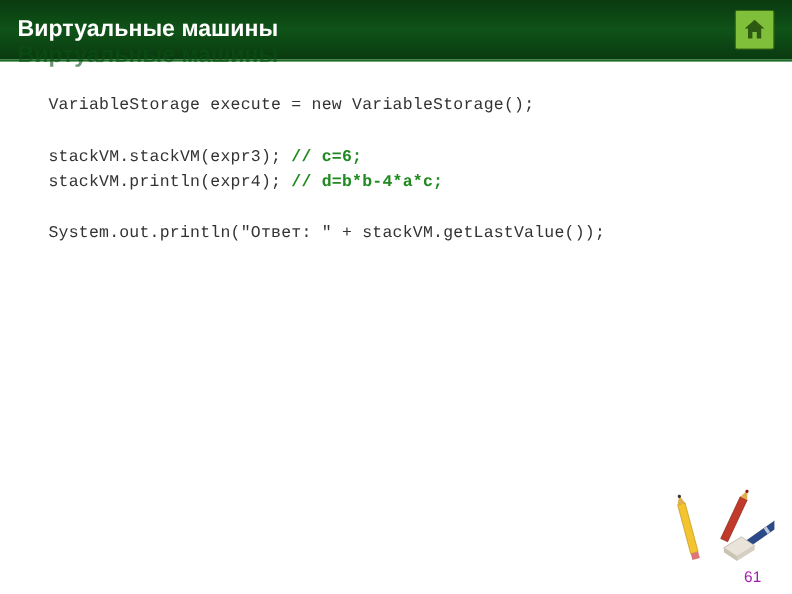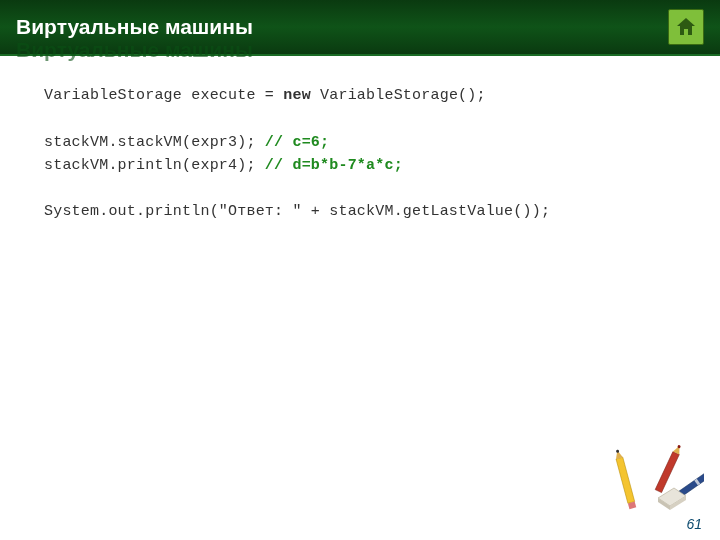--- a/index.html
+++ b/index.html
@@ -47,29 +47,28 @@
     pointer-events: none;
   }
   .code-block {
     padding: 28px 44px;
     font-family: "Courier New", monospace;
     font-size: 15px;
     line-height: 1.55;
     color: #333;
     letter-spacing: 0.2px;
   }
-  .kw { font-weight: bold; }
+  .kw { font-weight: normal; }
   .comment { color: #1f8a1f; font-weight: bold; }
   .page-num {
     position: absolute;
     bottom: 8px;
-    right: 18px;
+    right: 28px;
     font-size: 14px;
-    color: #0c4a6e;
-    font-style: italic;
+    color: #a21caf;
   }
   .pencils {
     position: absolute;
     right: 16px;
     bottom: 28px;
     width: 96px;
     height: 72px;
   }
 </style>
 </head>
@@ -82,21 +81,21 @@
       <path d="M12 3 L21 11 L18 11 L18 20 L14 20 L14 14 L10 14 L10 20 L6 20 L6 11 L3 11 Z" fill="#2d5a12"></path>
     </svg>
   </div>
 </div>
 <div class="shadow-title">Виртуальные машины</div>
 
 <div class="code-block">
   <div><span>VariableStorage execute = </span><span class="kw">new</span><span> VariableStorage();</span></div>
   <div>&nbsp;</div>
   <div><span>stackVM.stackVM(expr3); </span><span class="comment">// c=6;</span></div>
-  <div><span>stackVM.println(expr4); </span><span class="comment">// d=b*b-7*a*c;</span></div>
+  <div><span>stackVM.println(expr4); </span><span class="comment">// d=b*b-4*a*c;</span></div>
   <div>&nbsp;</div>
   <div>System.out.println("Ответ: " + stackVM.getLastValue());</div>
 </div>
 
 <svg class="pencils" viewBox="0 0 96 72">
 
   <g transform="rotate(-15 48 60)">
     <rect x="20" y="10" width="7" height="46" fill="#f4c430" stroke="#b58900" stroke-width="0.5"></rect>
     <polygon points="20,10 27,10 23.5,2" fill="#e0b050"></polygon>
     <circle cx="23.5" cy="3" r="1.5" fill="#333"></circle>

